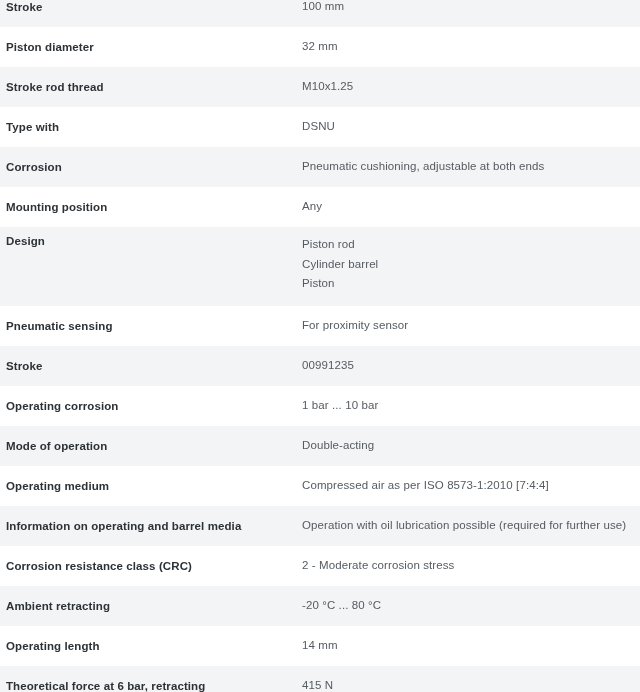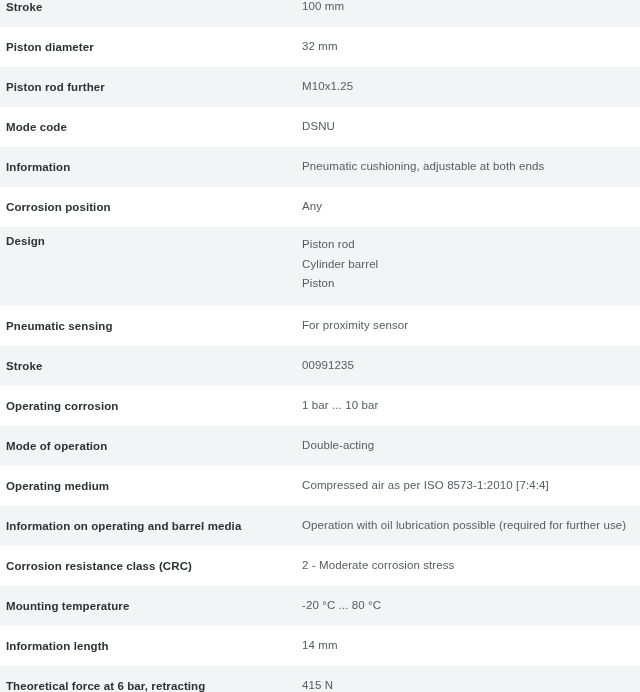--- a/index.html
+++ b/index.html
@@ -83,39 +83,39 @@
           <span class="vline">100 mm</span>
         </td>
       </tr>
       <tr class="spec-row even">
         <td class="cell-label">Piston diameter</td>
         <td class="cell-value single">
           <span class="vline">32 mm</span>
         </td>
       </tr>
       <tr class="spec-row odd">
-        <td class="cell-label">Piston rod further</td>
+        <td class="cell-label">Stroke rod thread</td>
         <td class="cell-value single">
           <span class="vline">M10x1.25</span>
         </td>
       </tr>
       <tr class="spec-row even">
-        <td class="cell-label">Mode code</td>
+        <td class="cell-label">Type with</td>
         <td class="cell-value single">
           <span class="vline">DSNU</span>
         </td>
       </tr>
       <tr class="spec-row odd">
-        <td class="cell-label">Information</td>
+        <td class="cell-label">Corrosion</td>
         <td class="cell-value single">
           <span class="vline">Pneumatic cushioning, adjustable at both ends</span>
         </td>
       </tr>
       <tr class="spec-row even">
-        <td class="cell-label">Corrosion position</td>
+        <td class="cell-label">Mounting position</td>
         <td class="cell-value single">
           <span class="vline">Any</span>
         </td>
       </tr>
       <tr class="spec-row odd tall">
         <td class="cell-label">Design</td>
         <td class="cell-value">
           <span class="vline">Piston rod</span>
           <span class="vline">Cylinder barrel</span>
           <span class="vline">Piston</span>
@@ -157,27 +157,27 @@
           <span class="vline">Operation with oil lubrication possible (required for further use)</span>
         </td>
       </tr>
       <tr class="spec-row even">
         <td class="cell-label">Corrosion resistance class (CRC)</td>
         <td class="cell-value single">
           <span class="vline">2 - Moderate corrosion stress</span>
         </td>
       </tr>
       <tr class="spec-row odd">
-        <td class="cell-label">Mounting temperature</td>
+        <td class="cell-label">Ambient retracting</td>
         <td class="cell-value single">
           <span class="vline">-20 °C ... 80 °C</span>
         </td>
       </tr>
       <tr class="spec-row even">
-        <td class="cell-label">Information length</td>
+        <td class="cell-label">Operating length</td>
         <td class="cell-value single">
           <span class="vline">14 mm</span>
         </td>
       </tr>
       <tr class="spec-row odd">
         <td class="cell-label">Theoretical force at 6 bar, retracting</td>
         <td class="cell-value single">
           <span class="vline">415 N</span>
         </td>
       </tr>

